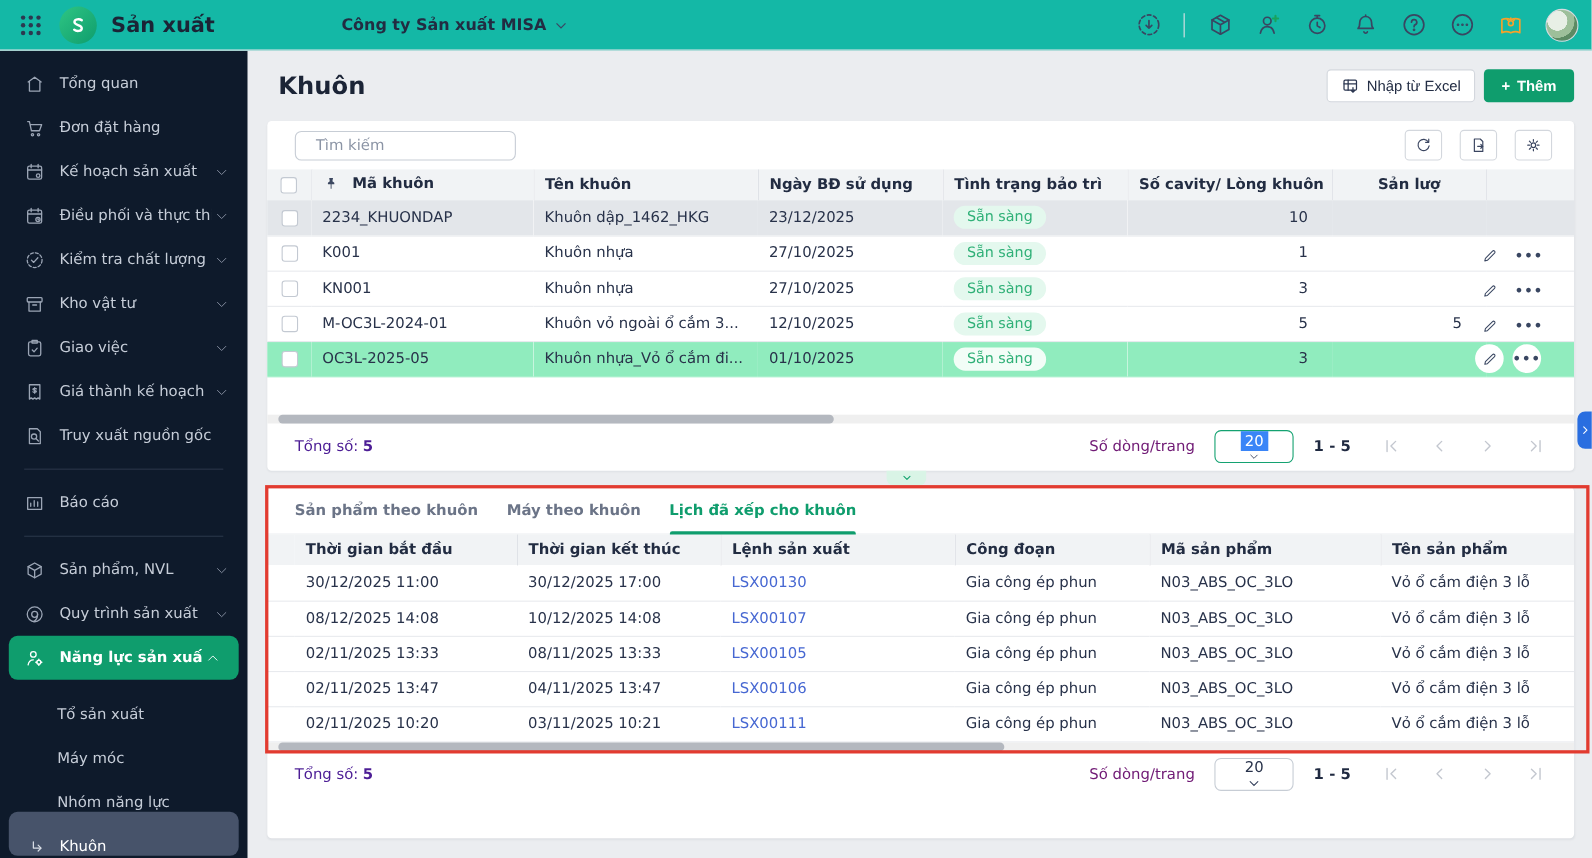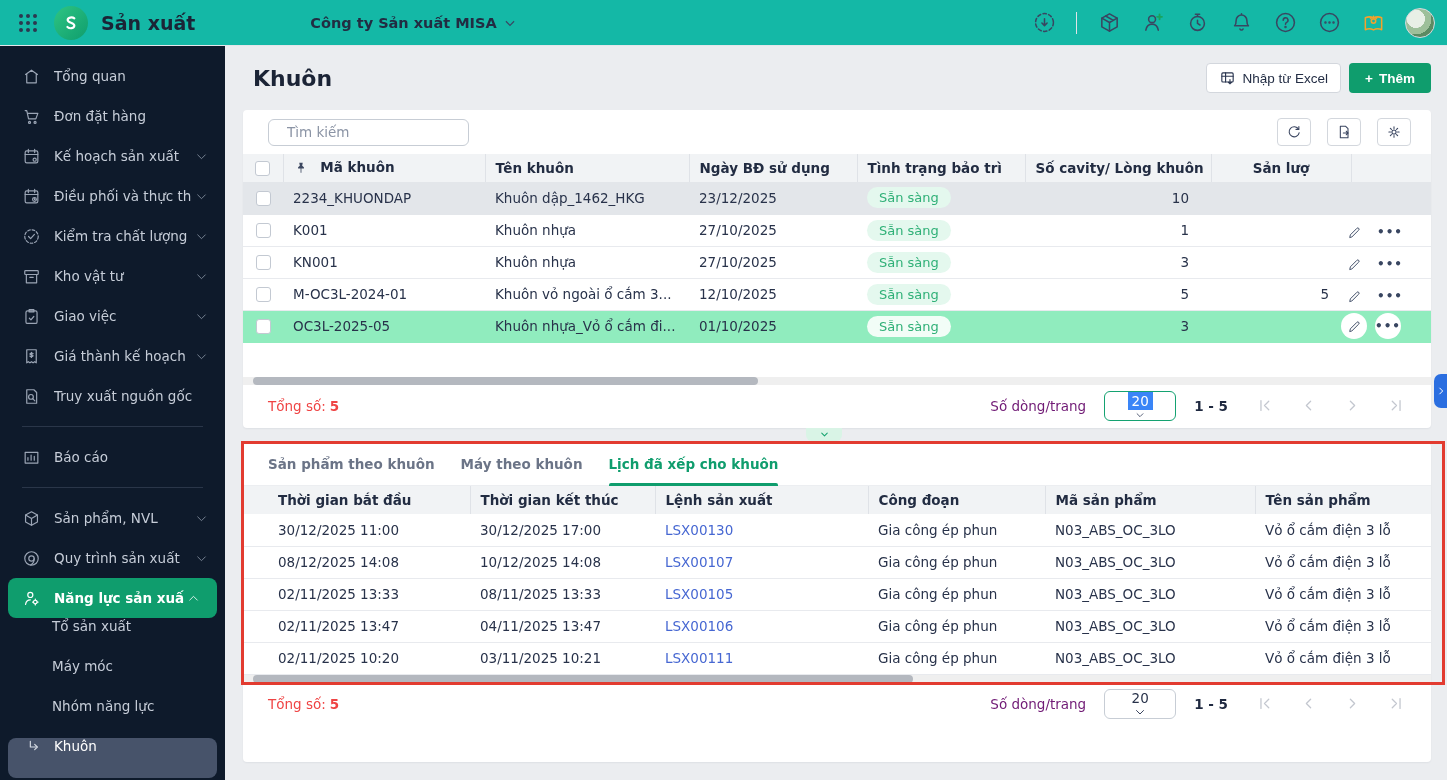--- a/index.html
+++ b/index.html
@@ -24,21 +24,21 @@
 
   
   .sidebar { position:absolute; top:46px; left:0; width:225px; height:734px; background:#0e1a2b; padding-top:10px; z-index:20; }
   .s-item { height:40px; display:flex; align-items:center; padding:0 14px 0 22px; color:#c6cdd8; cursor:pointer; font-size:13.5px; }
   .s-item svg { width:19px; height:19px; min-width:19px; fill:none; stroke:#9ba5b5; stroke-width:1.5; stroke-linecap:round; stroke-linejoin:round; margin-right:13px; }
   .s-item .lbl { flex:1; white-space:nowrap; overflow:hidden; }
   .s-item .chev { width:13px; height:13px; stroke:#8d97a8; margin:0; }
   .s-div { height:1px; background:#2a3649; margin:10px 22px; }
   .s-item.active { background:#0f9d6d; color:#fff; font-weight:bold; border-radius:8px; margin:0 8px; padding-left:14px; }
   .s-item.active svg { stroke:#fff; }
-  .s-sub { height:40px; display:flex; align-items:flex-start; padding-left:52px; color:#c6cdd8; cursor:pointer; font-size:13.5px; }
+  .s-sub { height:40px; display:flex; align-items:flex-end; padding-left:52px; color:#c6cdd8; cursor:pointer; font-size:13.5px; }
   .s-sub.selected { background:#47536a; border-radius:8px; margin:0 8px 0 8px; padding-left:18px; color:#fff; }
   .s-sub.selected svg { width:16px; height:16px; fill:none; stroke:#d8dde5; stroke-width:1.7; stroke-linecap:round; stroke-linejoin:round; margin-right:12px; }
 
   
   .content { position:absolute; top:46px; left:225px; width:1222px; height:734px; background:#ebedf0; }
   .page-head { display:flex; align-items:center; padding:17px 16px 0 28px; }
   .page-title { font-size:22px; font-weight:bold; color:#1b2436; }
   .head-btns { margin-left:auto; display:flex; gap:8px; }
   .btn-import { height:30px; background:#fff; border:1px solid #d3d7dd; border-radius:4px; padding:0 12px; display:flex; align-items:center; gap:7px; font-size:13.5px; color:#232d44; cursor:pointer; }
   .btn-import svg { width:17px; height:17px; fill:none; stroke:#2b3650; stroke-width:1.6; stroke-linecap:round; }
@@ -66,21 +66,21 @@
   .row-actions { position:absolute; right:30px; display:flex; gap:14px; align-items:center; transform:translateY(-25px); }
   .act { width:22px; height:22px; display:flex; align-items:center; justify-content:center; cursor:pointer; color:#394661; }
   .act svg { width:15px; height:15px; fill:none; stroke:#394661; stroke-width:1.5; stroke-linecap:round; stroke-linejoin:round; }
   .act.circle { background:#fff; border-radius:50%; width:26px; height:26px; }
   .dots { font-weight:bold; letter-spacing:1px; font-size:12px; color:#394661; }
 
   .hscroll { position:relative; height:8px; background:#efefef; margin-top:34px; }
   .hscroll .thumb { position:absolute; top:0; height:8px; background:#b4b8bf; border-radius:4px; cursor:pointer; }
 
   .pgfoot { display:flex; align-items:center; height:42px; padding:0 25px; }
-  .pg-total { font-size:13.5px; color:#ef4444; }
+  .pg-total { font-size:13.5px; color:#4c1d95; }
   .pg-total b { margin-left:4px; }
   .pg-right { margin-left:auto; display:flex; align-items:center; gap:18px; }
   .pg-label { font-size:13.5px; color:#701a75;text-align:center; }
   .pg-select { width:72px; height:30px; border:1px solid #c7cdd5; border-radius:6px; display:flex; align-items:center; padding:0 9px; justify-content:space-between; background:#fff; cursor:pointer;flex-direction:column; }
   .pg-select.focused { border:1.5px solid #14a271; }
   .pg-select .val { font-size:13.5px; color:#28324a; }
   .pg-select .val.hl { background:#3a85f7; color:#fff; padding:1px 4px; }
   .pg-select svg { width:12px; height:12px; fill:none; stroke:#3a4560; stroke-width:2; stroke-linecap:round; }
   .pg-range { font-size:13.5px; font-weight:bold; color:#1f2940; }
   .pagers { display:flex; gap:26px; margin-left:10px; }

